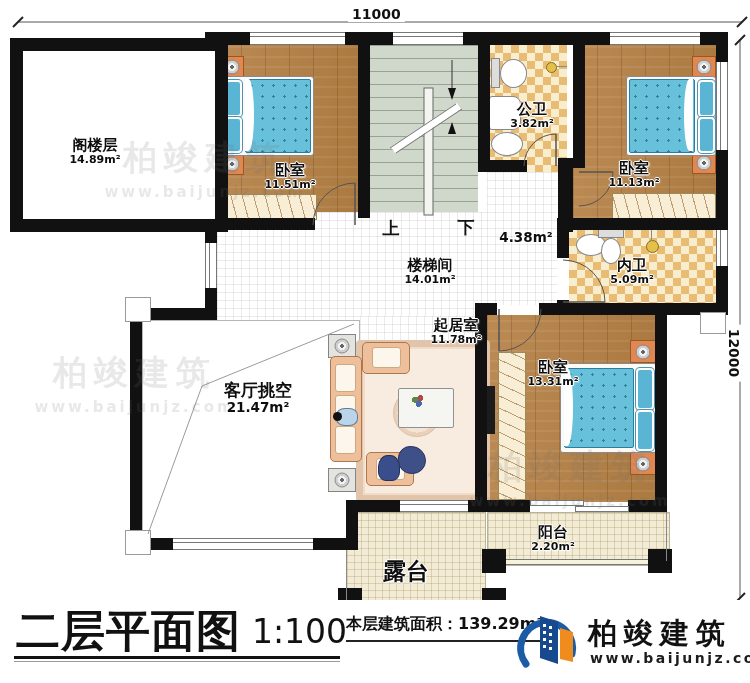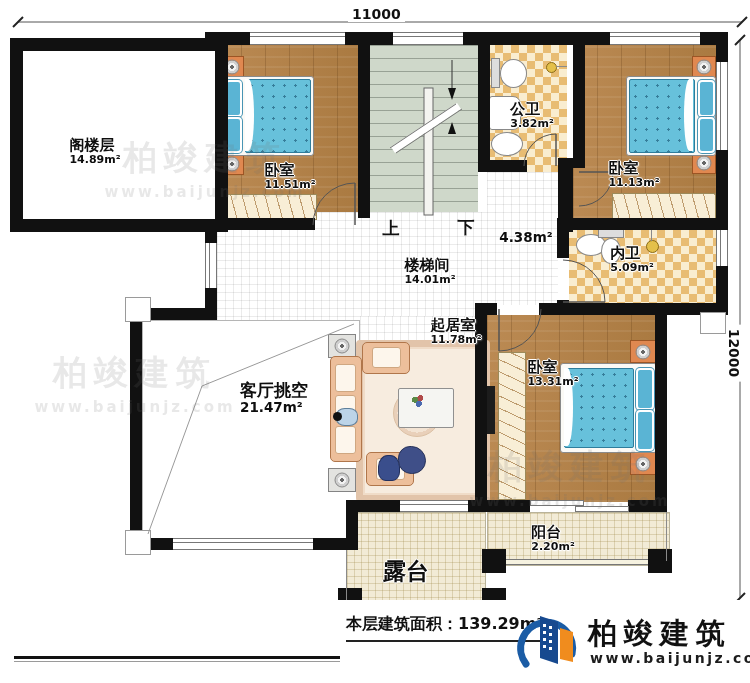--- a/index.html
+++ b/index.html
@@ -54,21 +54,21 @@
   .oval{border-radius:50%;}
   .sofa{background:#edbf9b;border:1px solid #b0764b;border-radius:5px;}
   .cushion{position:absolute;background:#fdf6ec;border:1px solid #cfa781;border-radius:3px;}
   .rug{background:#f7ecdf;border:7px solid #e2c4aa;border-radius:4px;
     box-shadow:inset 0 0 0 2px #f0dcc8;}
   .medallion{position:absolute;border-radius:50%;background:radial-gradient(#e9d0ba 0 30%,#f3e4d4 30% 60%,#e9d0ba 60%);border:1px solid #dcc0a4;}
   .sidetable{background:#e3e3e0;border:1px solid #848484;}
   .ctable{background:#f5f5f2;border:1px solid #909090;border-radius:2px;}
   .tv{background:#1c1c1c;}
   
-  .rlabel{position:absolute;transform:translate(-50%,-50%);color:#0e0e0e;
+  .rlabel{position:absolute;transform:translate(-50%,-50%);text-align:center;color:#0e0e0e;
     line-height:1.12;white-space:nowrap;
     text-shadow:0 1px 0 #fff,0 -1px 0 #fff,1px 0 0 #fff,-1px 0 0 #fff,1px 1px 2px #fff;}
   .rname{font-weight:bold;font-size:15px;display:block;}
   .rarea{font-weight:bold;font-size:11px;display:block;}
   .stairtxt{position:absolute;transform:translate(-50%,-50%);font-size:17px;font-weight:bold;color:#111;}
   .dimtxt{position:absolute;font-weight:bold;font-size:14px;color:#111;background:#fff;padding:0 4px;}
   
   .wm{position:absolute;color:rgba(110,110,110,.16);text-align:center;pointer-events:none;}
   .wm .wmname{font-size:34px;font-weight:bold;letter-spacing:7px;display:block;}
   .wm .wmurl{font-size:15px;font-weight:bold;letter-spacing:3px;display:block;margin-top:2px;}
@@ -300,29 +300,29 @@
     <span class="rname">卧室</span>
     <span class="rarea">11.13m²</span>
   </div>
   <div class="rlabel" style="left:430px;top:272px;">
     <span class="rname">楼梯间</span>
     <span class="rarea">14.01m²</span>
   </div>
   <div class="rlabel" style="left:526px;top:238px;">
     <span class="rarea" style="font-size:13.5px;">4.38m²</span>
   </div>
-  <div class="rlabel" style="left:632px;top:260px;">
+  <div class="rlabel" style="left:632px;top:272px;">
     <span class="rname">内卫</span>
     <span class="rarea">5.09m²</span>
   </div>
   <div class="rlabel" style="left:456px;top:332px;">
     <span class="rname">起居室</span>
     <span class="rarea">11.78m²</span>
   </div>
-  <div class="rlabel" style="left:274px;top:398px;">
+  <div class="rlabel" style="left:258px;top:398px;">
     <span class="rname" style="font-size:17px;">客厅挑空</span>
     <span class="rarea" style="font-size:13.5px;">21.47m²</span>
   </div>
   <div class="rlabel" style="left:553px;top:374px;">
     <span class="rname">卧室</span>
     <span class="rarea">13.31m²</span>
   </div>
   <div class="rlabel" style="left:553px;top:539px;">
     <span class="rname">阳台</span>
     <span class="rarea">2.20m²</span>
@@ -330,20 +330,22 @@
   <div class="rlabel" style="left:406px;top:572px;">
     <span class="rname" style="font-size:23px;">露台</span>
   </div>
   <span class="stairtxt" style="left:391px;top:228px;">上</span>
   <span class="stairtxt" style="left:466px;top:227px;">下</span>
 
   <span class="dimtxt" style="left:348px;top:6px;">11000</span>
   <span class="dimtxt" style="left:706px;top:345px;transform:rotate(90deg);transform-origin:center;">12000</span>
 
   <div id="footer">
+    <span class="ftitle">二层平面图</span>
+    <span class="fscale">1:100</span>
     <div class="fline1"></div>
     <div class="fline2"></div>
     <div class="finfo">
       <span class="row1">本层建筑面积：139.29m²</span>
     </div>
     <div class="logo">
       <svg width="72" height="72" viewBox="0 0 72 72">
         <path d="M 14 60 A 26 26 0 1 1 60 50" fill="none" stroke="#1b5ca5" stroke-width="7" stroke-linecap="round"></path>
         <polygon points="28,12 46,18 46,60 28,54" fill="#17498f"></polygon>
         <polygon points="48,24 61,28 61,58 48,55" fill="#f08c1e"></polygon>

